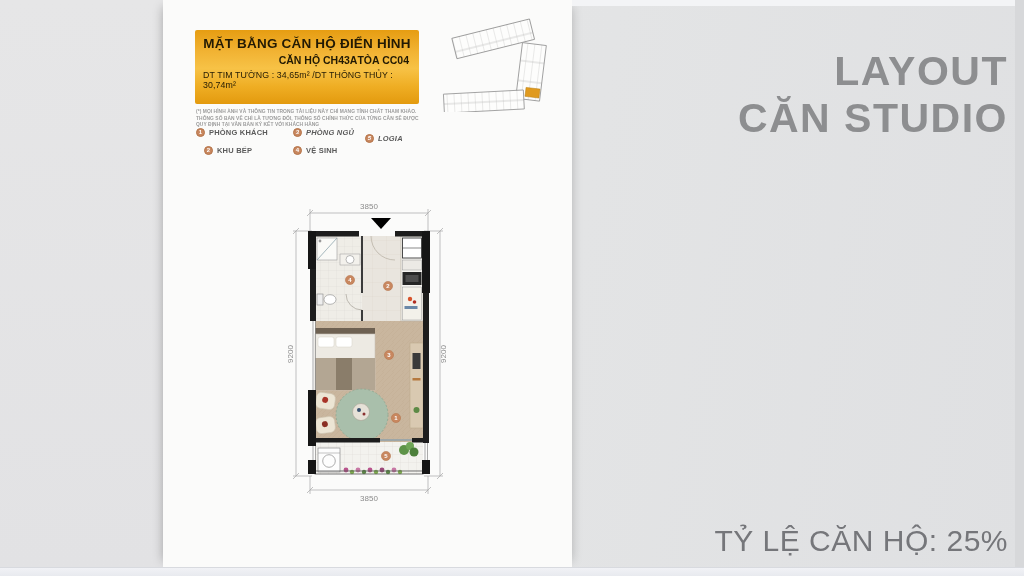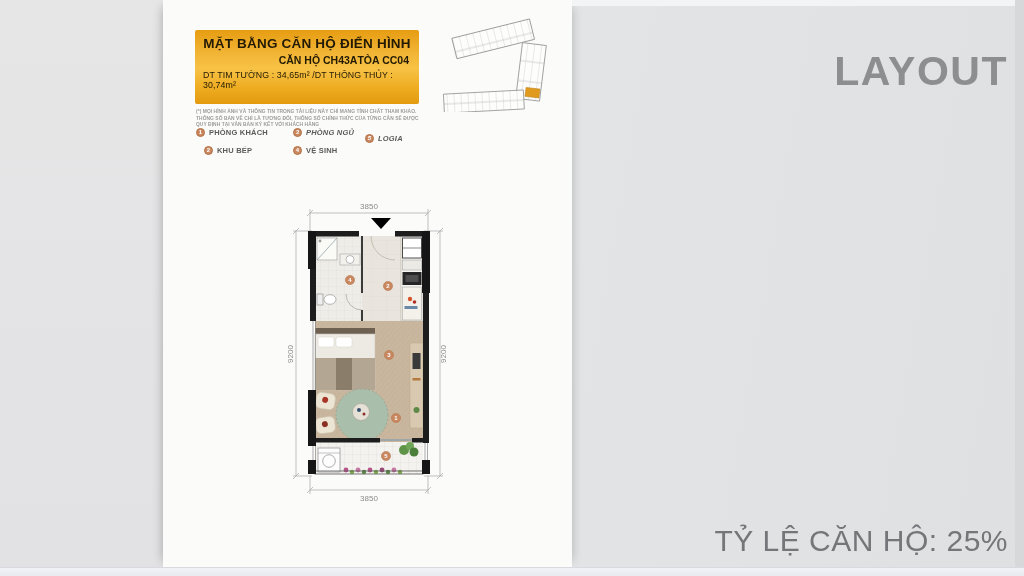--- a/index.html
+++ b/index.html
@@ -289,17 +289,18 @@
         </g>
       <g>
           <circle cx="98" cy="258" r="4.6" fill="#c8875f" stroke="#b27048" stroke-width="0.5"></circle>
         <text x="98" y="260.2" fill="#fff">5</text>
         </g>
     </g>
   </svg>
 
   <div class="side-title">
     <div>LAYOUT</div>
+    <div>CĂN STUDIO</div>
   </div>
   <div class="ratio-label">TỶ LỆ CĂN HỘ: 25%</div>
 
   <div class="bottom-strip"></div>
 </div>
 
 </body></html>

